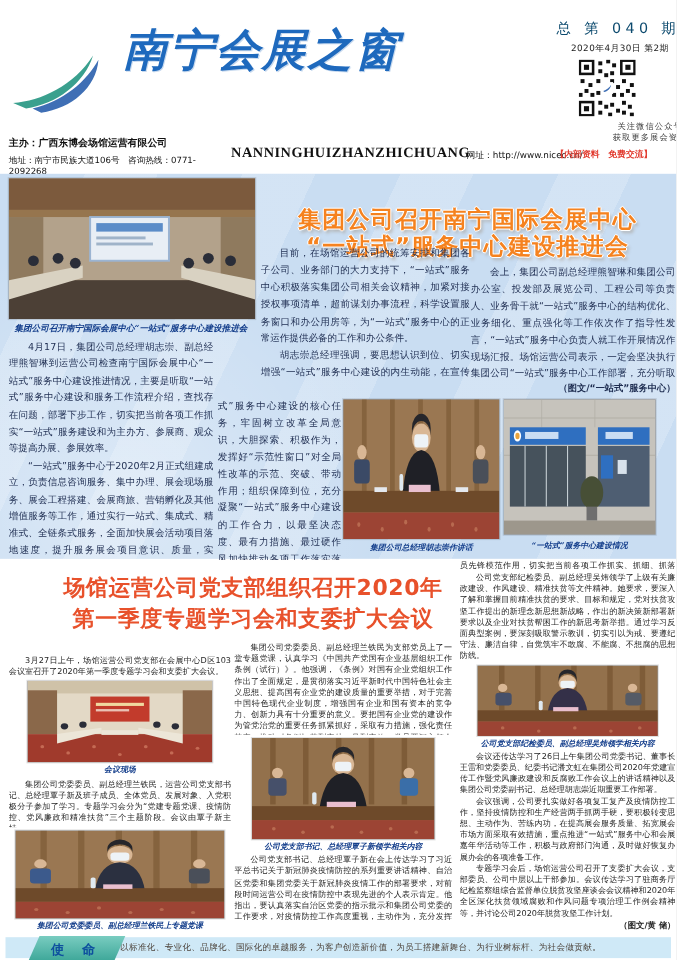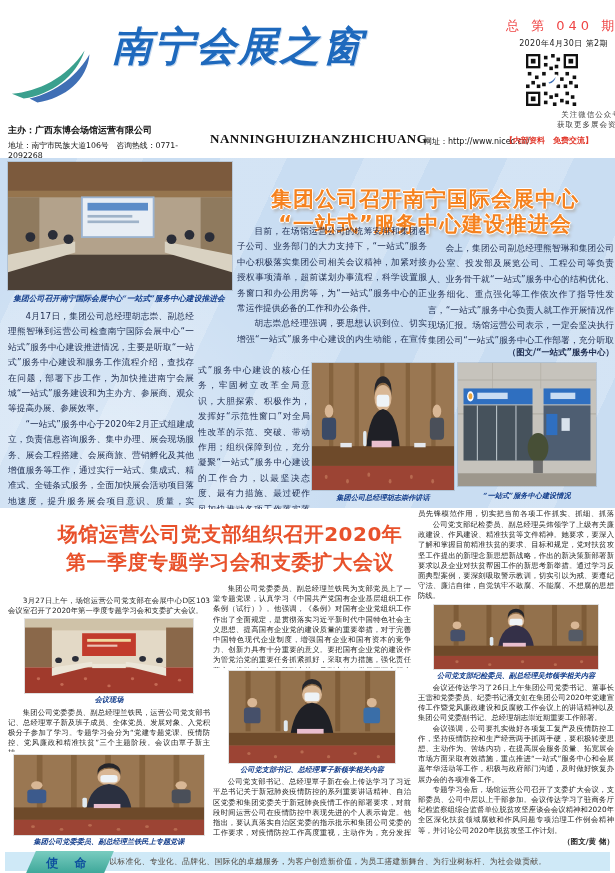--- a/index.html
+++ b/index.html
@@ -5,21 +5,21 @@
   * { margin:0; padding:0; box-sizing:border-box; }
   html,body { background:#e9e9e9; }
   .page {
     position:relative; width:615px; height:873px; margin:0 auto;
     background:#ffffff; overflow:hidden;
     font-family:"DejaVu Sans","Liberation Sans",sans-serif; color:#222;
   }
   .abs { position:absolute; }
 
   
-  .issue-no { font-size:13px; letter-spacing:4px; color:#ef4444; text-align:center; white-space:nowrap; }
+  .issue-no { font-size:13px; letter-spacing:4px; color:#0c4a6e; text-align:center; white-space:nowrap; }
   .issue-date { font-size:8px; color:#1a1a1a; text-align:right; margin-top:3px; letter-spacing:0.4px; }
   .masthead-title {
     font-family:"DejaVu Serif","Liberation Serif",serif;
     font-style:italic; font-weight:bold; font-size:40px; line-height:1;
     color:#1e69bd; letter-spacing:2px; white-space:nowrap;
     text-shadow:1px 1px 0 rgba(30,105,189,.25);
   }
   .qr-caption { font-size:7.5px; color:#3c3c3c; line-height:10px; text-align:center; letter-spacing:1px; }
   .pub-line1 { font-size:9px; font-weight:bold; color:#111; }
   .pub-line2 { font-size:7.8px; color:#111; margin-top:3px; }
@@ -202,21 +202,21 @@
     <p>目前，在场馆运营公司的统筹安排和集团各子公司、业务部门的大力支持下，“一站式”服务中心积极落实集团公司相关会议精神，加紧对接授权事项清单，超前谋划办事流程，科学设置服务窗口和办公用房等，为“一站式”服务中心的正常运作提供必备的工作和办公条件。</p>
     <p>胡志崇总经理强调，要思想认识到位、切实增强“一站式”服务中心建设的内生动能，在宣传媒体上，在监督评估工作上，在服务机制创新上再下功夫；工作推进到位，准确把握“一站</p>
   </div>
 
   <div class="abs col1" style="left:428px;top:241px;width:186px;height:105px;">
     <p>会上，集团公司副总经理熊智琳和集团公司办公室、投发部及展览公司、工程公司等负责人、业务骨干就“一站式”服务中心的结构优化、业务细化、重点强化等工作依次作了指导性发言，“一站式”服务中心负责人就工作开展情况作现场汇报。场馆运营公司表示，一定会坚决执行集团公司“一站式”服务中心工作部署，充分听取集团相关部门的意见建议，加快工作推进，为进一步持续优化会展营商环境，全面实现集团公司发展战略目标而不懈努力。</p>
   </div>
   <div class="abs byline1" style="left:428px;top:347px;width:186px;">（图文/“一站式”服务中心）</div>
 
   <div class="abs col1" style="left:8px;top:309px;width:186px;height:197px;">
-    <p>4月17日，集团公司总经理胡志崇、副总经理熊智琳到运营公司检查南宁国际会展中心“一站式”服务中心建设推进情况，主要是听取“一站式”服务中心建设和服务工作流程介绍，查找存在问题，部署下步工作，为加快推进南宁会展城“一站式”服务建设和为主办方、参展商、观众等提高办展、参展效率。</p>
+    <p>4月17日，集团公司总经理胡志崇、副总经理熊智琳到运营公司检查南宁国际会展中心“一站式”服务中心建设推进情况，主要是听取“一站式”服务中心建设和服务工作流程介绍，查找存在问题，部署下步工作，切实把当前各项工作抓实“一站式”服务建设和为主办方、参展商、观众等提高办展、参展效率。</p>
     <p>“一站式”服务中心于2020年2月正式组建成立，负责信息咨询服务、集中办理、展会现场服务、展会工程搭建、会展商旅、营销孵化及其他增值服务等工作，通过实行一站式、集成式、精准式、全链条式服务，全面加快展会活动项目落地速度，提升服务展会项目意识、质量，实现“减层级、减环节、减时间、减材料、提效率、提速度、提质量、提效益”的目标。</p>
   </div>
 
   <div class="abs col1" style="left:198px;top:363px;width:112px;height:146px;">
     <p class="noindent">式”服务中心建设的核心任务，牢固树立改革全局意识，大胆探索、积极作为，发挥好“示范性窗口”对全局性改革的示范、突破、带动作用；组织保障到位，充分凝聚“一站式”服务中心建设的工作合力，以最坚决态度、最有力措施、最过硬作风加快推动各项工作落实落地。</p>
   </div>
 
   <div class="abs photo" style="left:312px;top:363px;width:142px;height:127px;">
     <svg viewBox="0 0 100 58" preserveAspectRatio="none">
       <rect width="100" height="58" fill="#9a7752"></rect>

